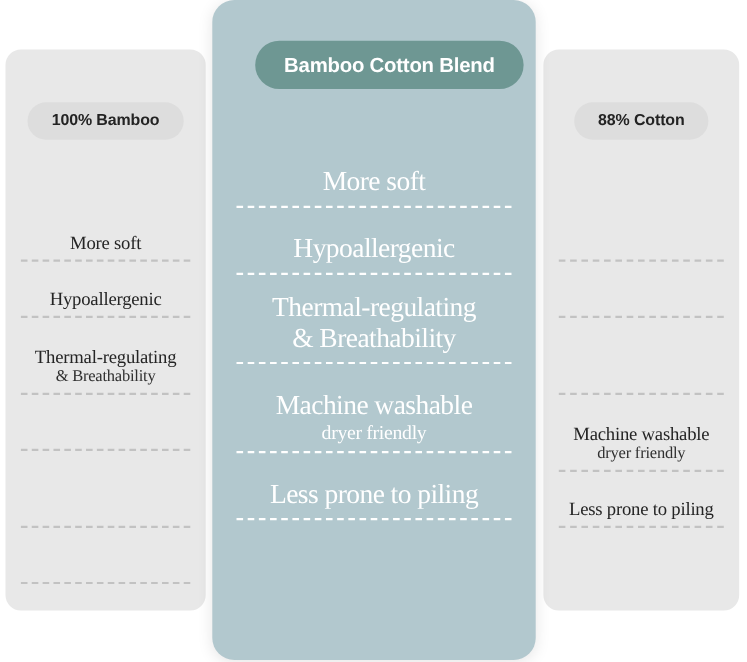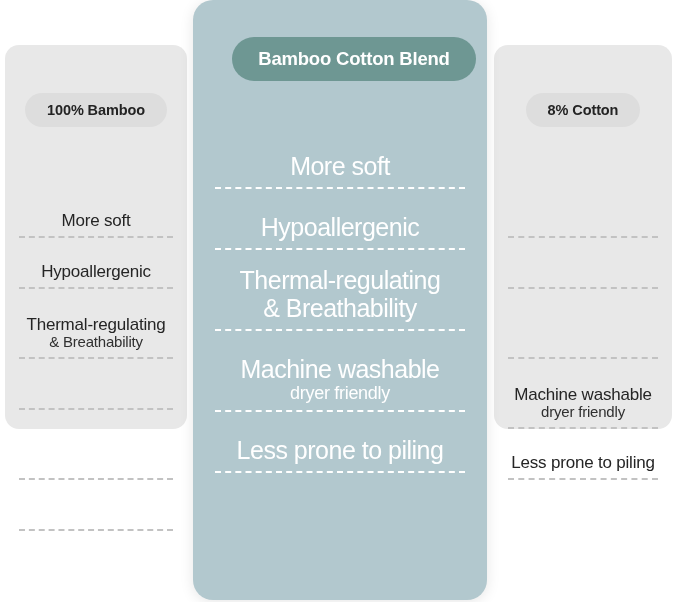--- a/index.html
+++ b/index.html
@@ -20,21 +20,21 @@
   }
 
   
   .card {
     position: absolute;
     border-radius: 14px;
   }
 
   .card.side {
     top: 45px;
-    height: 384px;
+    height: 510px;
     background: #e8e8e8;
     z-index: 1;
   }
 
   #card-bamboo  { left: 5px;   width: 182px; }
   #card-cotton  { left: 494px; width: 178px; }
 
   .card.center {
     top: 0px;
     left: 193px;
@@ -92,20 +92,21 @@
   .center .rows { top: 128px; padding: 0 22px; }
 
   .row {
     display: flex;
     flex-direction: column;
     align-items: center;
     justify-content: flex-end;
     text-align: right;
     border-bottom: 2px dashed #c2c2c2;
     padding-bottom: 6px;
+    font-family: Liberation Serif, serif;
   }
 
   .center .row {
     border-bottom: 2px dashed #ffffff;
     padding-bottom: 7px;
   }
 
   
   .side .row   { height: 51px; }
   .center .row { height: 61px; }
@@ -170,21 +171,21 @@
         <span class="row-sub">&amp; Breathability</span>
       </div>
       <div class="row empty"></div>
       <div class="row tall empty"></div>
       <div class="row empty"></div>
     </div>
   </div>
 
   <div class="card side" id="card-cotton">
     <div class="pill-wrap">
-      <span class="pill grey">8% Cotton</span>
+      <span class="pill grey">88% Cotton</span>
     </div>
     <div class="rows">
       <div class="row empty"></div>
       <div class="row empty"></div>
       <div class="row tall empty"></div>
       <div class="row tall">
         <span class="row-main">Machine washable</span>
         <span class="row-sub">dryer friendly</span>
       </div>
       <div class="row">

